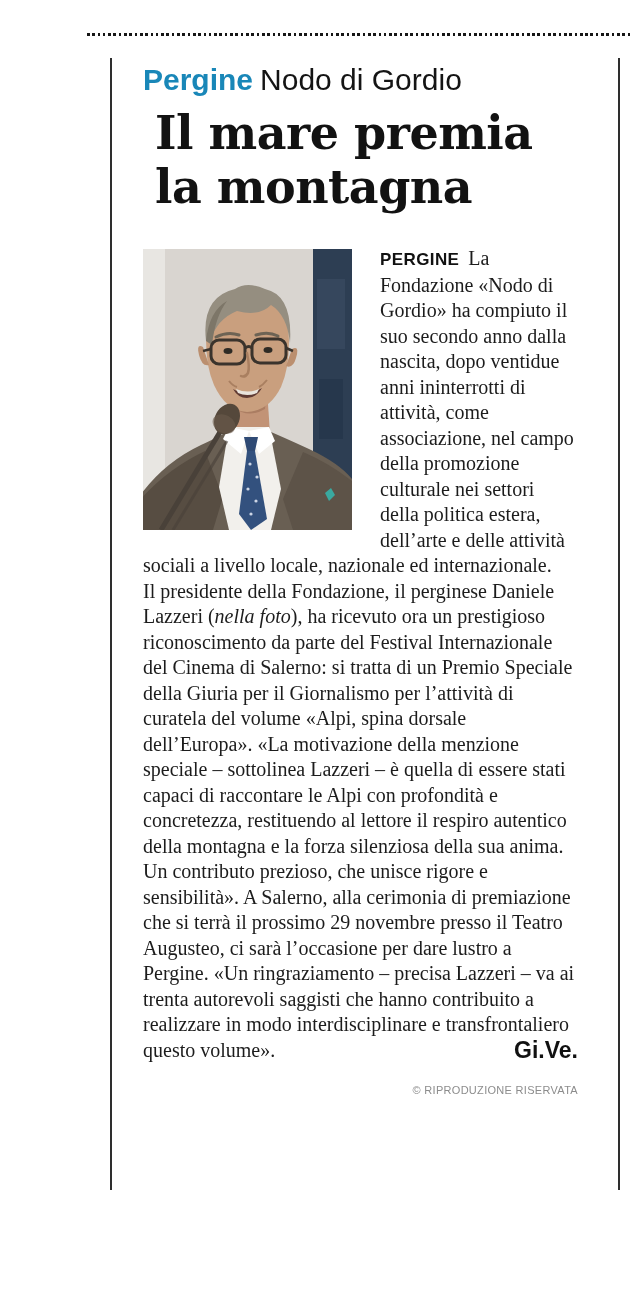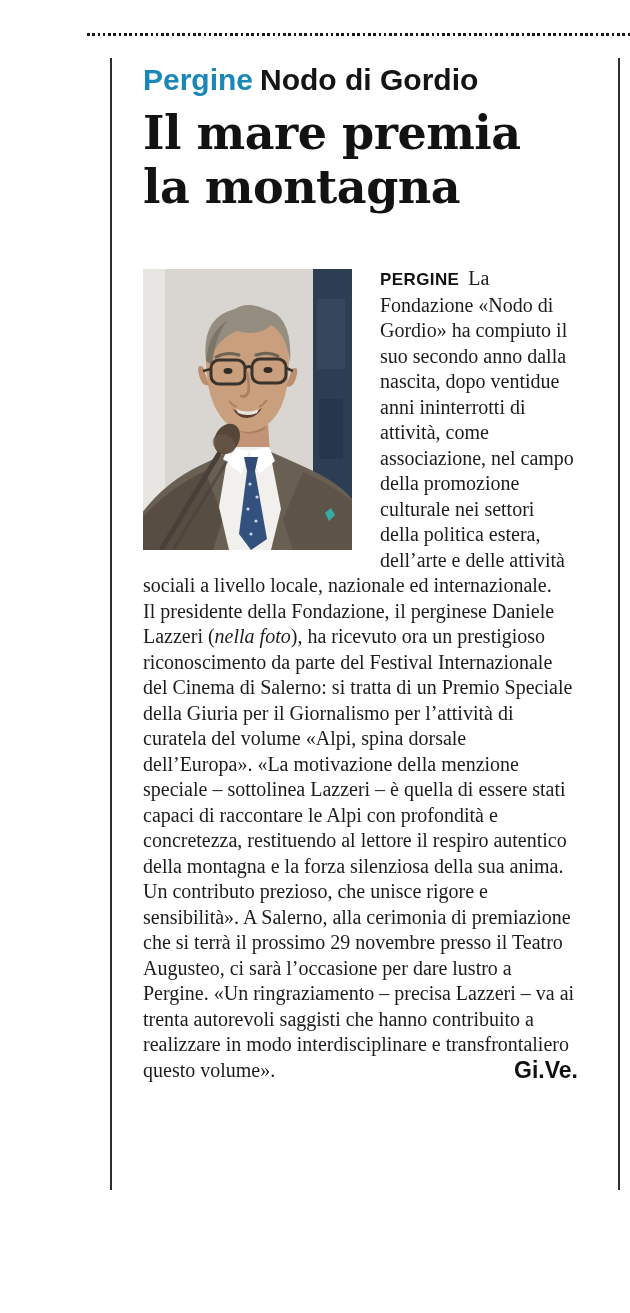--- a/index.html
+++ b/index.html
@@ -25,31 +25,31 @@
   .content{
     position:absolute;left:143px;top:60px;width:435px;
   }
   .kicker{
     font-family:"Liberation Sans", sans-serif;
     font-size:30px;line-height:36px;
     margin-top:2px;
     white-space:nowrap;
   }
   .kicker-loc{font-weight:700;color:#1987b8;margin-right:7px;}
-  .kicker-topic{font-weight:700;color:#141414;text-align:center;}
+  .kicker-topic{font-weight:400;color:#141414;text-align:center;}
   .headline{
     font-family:"DejaVu Serif", serif;
     font-weight:700;
     font-size:46px;line-height:54px;
     letter-spacing:-0.5px;
     color:#121212;
-    margin:8px 0 0 0;
+    margin:8px 0 0 12px;
   }
   .body{
-    margin-top:52px;
+    margin-top:32px;
     font-size:20px;line-height:25.5px;
     text-align:left;
   }
   .photo{
     float:left;
     width:209px;height:281px;
     margin:3px 28px 8px 0;
     padding:0;
   }
   .photo svg{display:block;width:209px;height:281px;}
@@ -163,16 +163,17 @@
           <ellipse cx="81" cy="175" rx="12" ry="9" fill="#6a5c4d" transform="rotate(28 81 175)" opacity="0.6"></ellipse>
         </svg>
       </figure>
 
       <p class="para"><span class="lead-label">PERGINE</span><span>La Fondazione «Nodo di Gordio» ha compiuto il suo secondo anno dalla nascita, dopo ventidue anni ininterrotti di attività, come associazione, nel campo della promozione culturale nei settori della politica estera, dell’arte e delle attività sociali a livello locale, nazionale ed internazionale.</span></p>
 
       <p class="para"><span>Il presidente della Fondazione, il perginese Daniele Lazzeri (</span><em>nella foto</em><span>), ha ricevuto ora un prestigioso riconoscimento da parte del Festival Internazionale del Cinema di Salerno: si tratta di un Premio Speciale della Giuria per il Giornalismo per l’attività di curatela del volume «Alpi, spina dorsale dell’Europa». «La motivazione della menzione speciale – sottolinea Lazzeri – è quella di essere stati capaci di raccontare le Alpi con profondità e concretezza, restituendo al lettore il respiro autentico della montagna e la forza silenziosa della sua anima. Un contributo prezioso, che unisce rigore e sensibilità». A Salerno, alla cerimonia di premiazione che si terrà il prossimo 29 novembre presso il Teatro Augusteo, ci sarà l’occasione per dare lustro a Pergine. «Un ringraziamento – precisa Lazzeri – va ai trenta autorevoli saggisti che hanno contribuito a realizzare in modo interdisciplinare e transfrontaliero questo volume».</span></p>
 
       <div class="byline">Gi.Ve.</div>
 
+      <div class="copyright">© RIPRODUZIONE RISERVATA</div>
     </div>
 
   </div>
 </div>
 
 </body></html>

